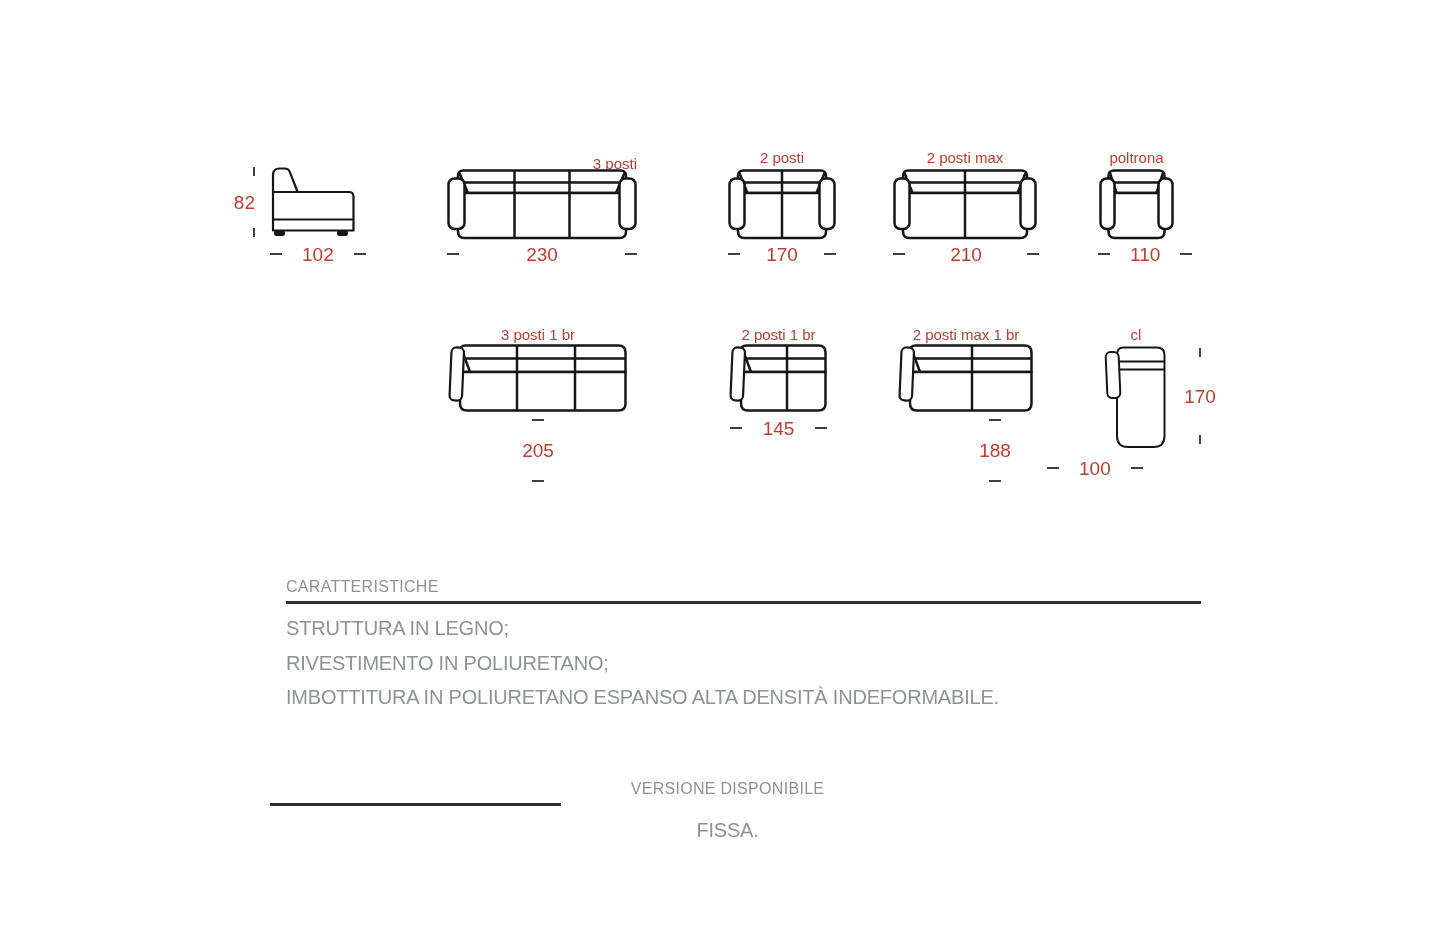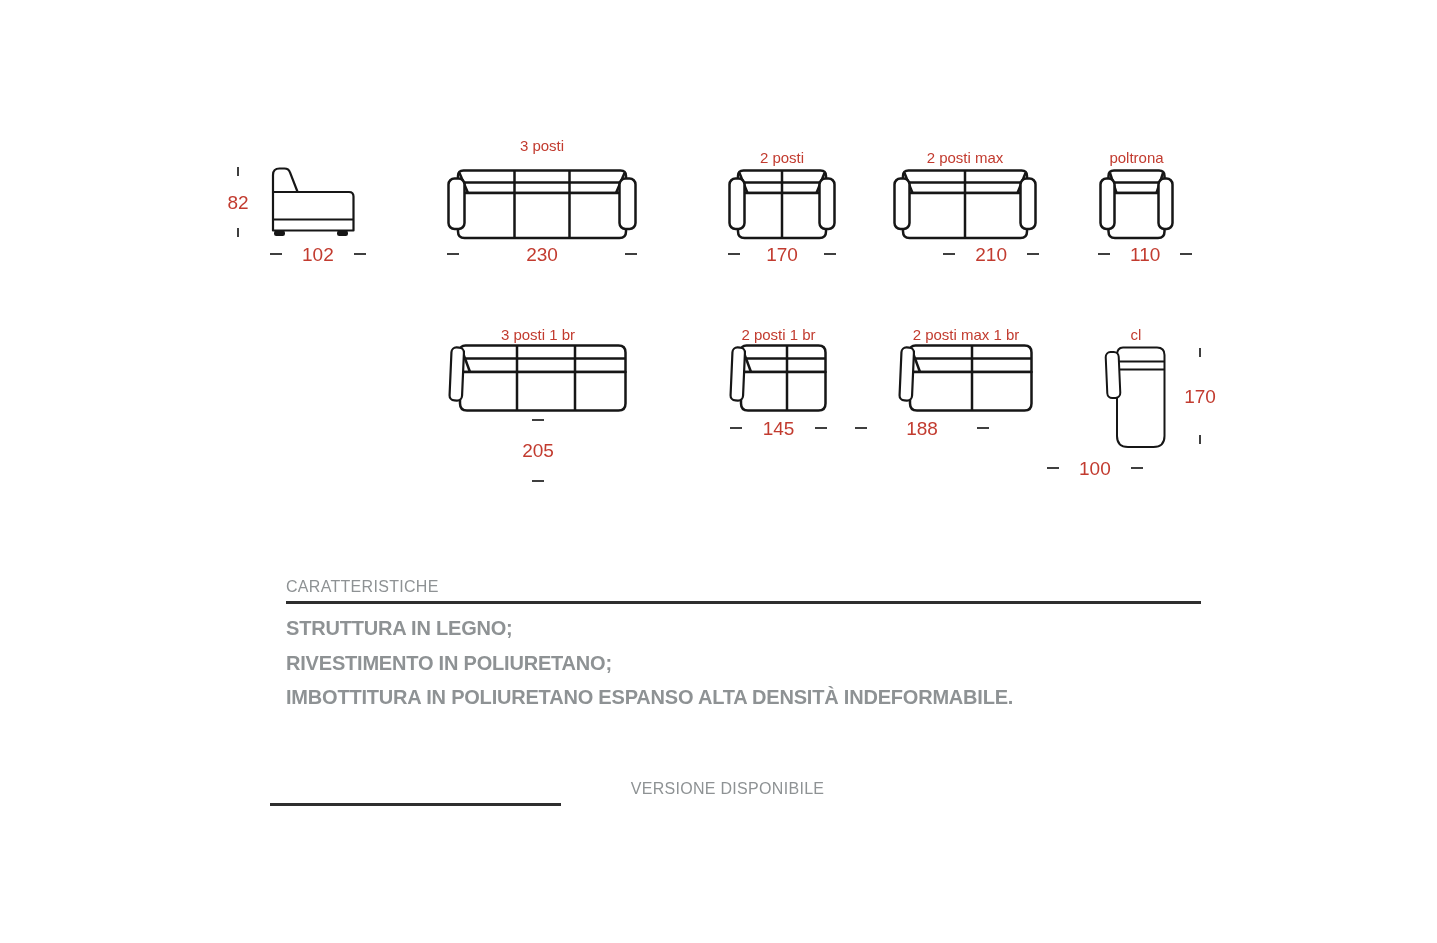--- a/index.html
+++ b/index.html
@@ -32,30 +32,30 @@
   }
   .vtick{width:2px;height:9px;background:#3f3f3f;flex:0 0 auto;}
   .textblock{position:absolute;left:270px;}
   .sec-title{
     font-size:16px;line-height:19px;
     color:#8e9294;letter-spacing:0.3px;
   }
   .sec-rule{height:0;border-top:3px solid #2e2e2e;margin-top:5px;}
   .sec-line{
     font-size:20px;line-height:34.5px;
-    color:#8e9294;letter-spacing:-0.2px;white-space:nowrap;font-weight:bold;
+    color:#8e9294;letter-spacing:-0.2px;white-space:nowrap;
   }
   .sec-lines{margin-top:7px;}
 </style>
 </head>
 <body>
 
 <div class="canvas">
 
-  <div class="vdim" style="left:221px;top:167px;width:34px;height:70px;">
+  <div class="vdim" style="left:221px;top:167px;width:34px;height:70px;align-items:flex-end;">
     <span class="vtick"></span>
     <span class="dim-num">82</span>
     <span class="vtick"></span>
   </div>
 
   <svg class="drawing" style="left:271px;top:166px;" width="85" height="72" viewBox="0 0 85 72">
     <g fill="#ffffff" stroke="#161616" stroke-width="2.2" stroke-linejoin="round">
       <path d="M2,26 L2,9 Q2,2.5 8.5,2.5 L13.5,2.5 Q17.6,2.5 18.9,6.2 L26.6,26 Z"></path>
       <path d="M2,26 L78,26 Q82.5,26 82.5,30.5 L82.5,64.5 L2,64.5 Z"></path>
       <path d="M2,53.5 L82.5,53.5" fill="none"></path>
@@ -63,21 +63,21 @@
     <rect x="3" y="64.5" width="11" height="5.5" rx="2.2" fill="#161616"></rect>
     <rect x="66" y="64.5" width="11" height="5.5" rx="2.2" fill="#161616"></rect>
   </svg>
 
   <div class="hdim" style="left:270px;top:245px;width:85px;">
     <span class="dash"></span>
     <span class="dim-num">102</span>
     <span class="dash"></span>
   </div>
 
-  <div class="fig-label" style="left:447px;top:138px;width:190px;">3 posti</div>
+  <div class="fig-label" style="left:447px;top:156px;width:190px;text-align:right;">3 posti</div>
   <svg class="drawing" style="left:447px;top:169px;" width="190" height="71" viewBox="0 0 190 71">
     <g fill="#ffffff" stroke="#161616" stroke-width="2.5" stroke-linejoin="round">
       <path d="M11,24 V7 Q11,1.5 16.5,1.5 H173.5 Q179,1.5 179,7 V24 Z"></path>
       <path d="M11,24 H179 V62.5 Q179,69 172.5,69 H17.5 Q11,69 11,62.5 Z"></path>
     </g>
     <g stroke="#161616" stroke-width="2.5" fill="none">
       <path d="M11,13.5 H179"></path>
       <path d="M67.5,1.5 V24 M122.5,1.5 V24"></path>
       <path d="M67.5,24 V69 M122.5,24 V69"></path>
       <path d="M12.5,4 L21,24 M177.5,4 L169,24"></path>
@@ -126,21 +126,21 @@
       <path d="M10,13.5 H134"></path>
       <path d="M72,1.5 V24"></path>
       <path d="M72,24 V69"></path>
       <path d="M11.5,4 L19.5,24 M132.5,4 L124.5,24"></path>
     </g>
     <g fill="#ffffff" stroke="#161616" stroke-width="2.5">
       <rect x="1.5" y="9.5" width="15" height="50.5" rx="6"></rect>
       <rect x="127.5" y="9.5" width="15" height="50.5" rx="6"></rect>
     </g>
   </svg>
-  <div class="hdim" style="left:893px;top:245px;width:146px;justify-content:flex-end;">
+  <div class="hdim" style="left:893px;top:245px;width:146px;">
     <span class="dash"></span>
     <span class="dim-num">210</span>
     <span class="dash"></span>
   </div>
 
   <div class="fig-label" style="left:1099px;top:150px;width:75px;">poltrona</div>
   <svg class="drawing" style="left:1099px;top:169px;" width="75" height="71" viewBox="0 0 75 71">
     <g fill="#ffffff" stroke="#161616" stroke-width="2.5" stroke-linejoin="round">
       <path d="M9.5,24 V7 Q9.5,1.5 15,1.5 H60 Q65.5,1.5 65.5,7 V24 Z"></path>
       <path d="M9.5,24 H65.5 V62.5 Q65.5,69 59,69 H16 Q9.5,69 9.5,62.5 Z"></path>
@@ -204,21 +204,21 @@
       <path d="M11,28 V7 Q11,1.5 16.5,1.5 H125.5 Q132.5,1.5 132.5,8.5 V28 Z"></path>
       <path d="M11,28 H132.5 V59.5 Q132.5,66.5 125.5,66.5 H18 Q11,66.5 11,59.5 Z"></path>
     </g>
     <g stroke="#161616" stroke-width="2.5" fill="none">
       <path d="M11,14.5 H132.5"></path>
       <path d="M73,1.5 V66.5"></path>
       <path d="M12.5,5 L21,28"></path>
     </g>
     <rect x="1.5" y="3.5" width="12.5" height="53" rx="5" fill="#ffffff" stroke="#161616" stroke-width="2.2" transform="rotate(2.5 7.75 30)"></rect>
   </svg>
-  <div class="hdim" style="left:855px;top:419px;width:134px;">
+  <div class="hdim" style="left:928px;top:419px;width:134px;flex-direction:column;">
     <span class="dash"></span>
     <span class="dim-num">188</span>
     <span class="dash"></span>
   </div>
 
   <div class="fig-label" style="left:1105px;top:327px;width:62px;">cl</div>
   <svg class="drawing" style="left:1105px;top:346px;" width="62" height="103" viewBox="0 0 62 103">
     <g fill="#ffffff" stroke="#161616" stroke-width="2" stroke-linejoin="round">
       <path d="M18,1.5 H52 Q59.5,1.5 59.5,9 V90 Q59.5,101 48.5,101 H23 Q12,101 12,90 V9 Q12,1.5 18,1.5 Z"></path>
       <path d="M12,15.5 H59.5 M12,23.5 H59.5" fill="none"></path>
@@ -242,15 +242,18 @@
     <div class="sec-lines">
       <div class="sec-line">STRUTTURA IN LEGNO;</div>
       <div class="sec-line">RIVESTIMENTO IN POLIURETANO;</div>
       <div class="sec-line">IMBOTTITURA IN POLIURETANO ESPANSO ALTA DENSITÀ INDEFORMABILE.</div>
     </div>
   </div>
 
   <div class="textblock" style="top:779px;width:915px;text-align:center;">
     <div class="sec-title">VERSIONE DISPONIBILE</div>
     <div class="sec-rule" style="width:291px;"></div>
+    <div class="sec-lines">
+      <div class="sec-line">FISSA.</div>
+    </div>
   </div>
 
 </div>
 
 </body></html>

